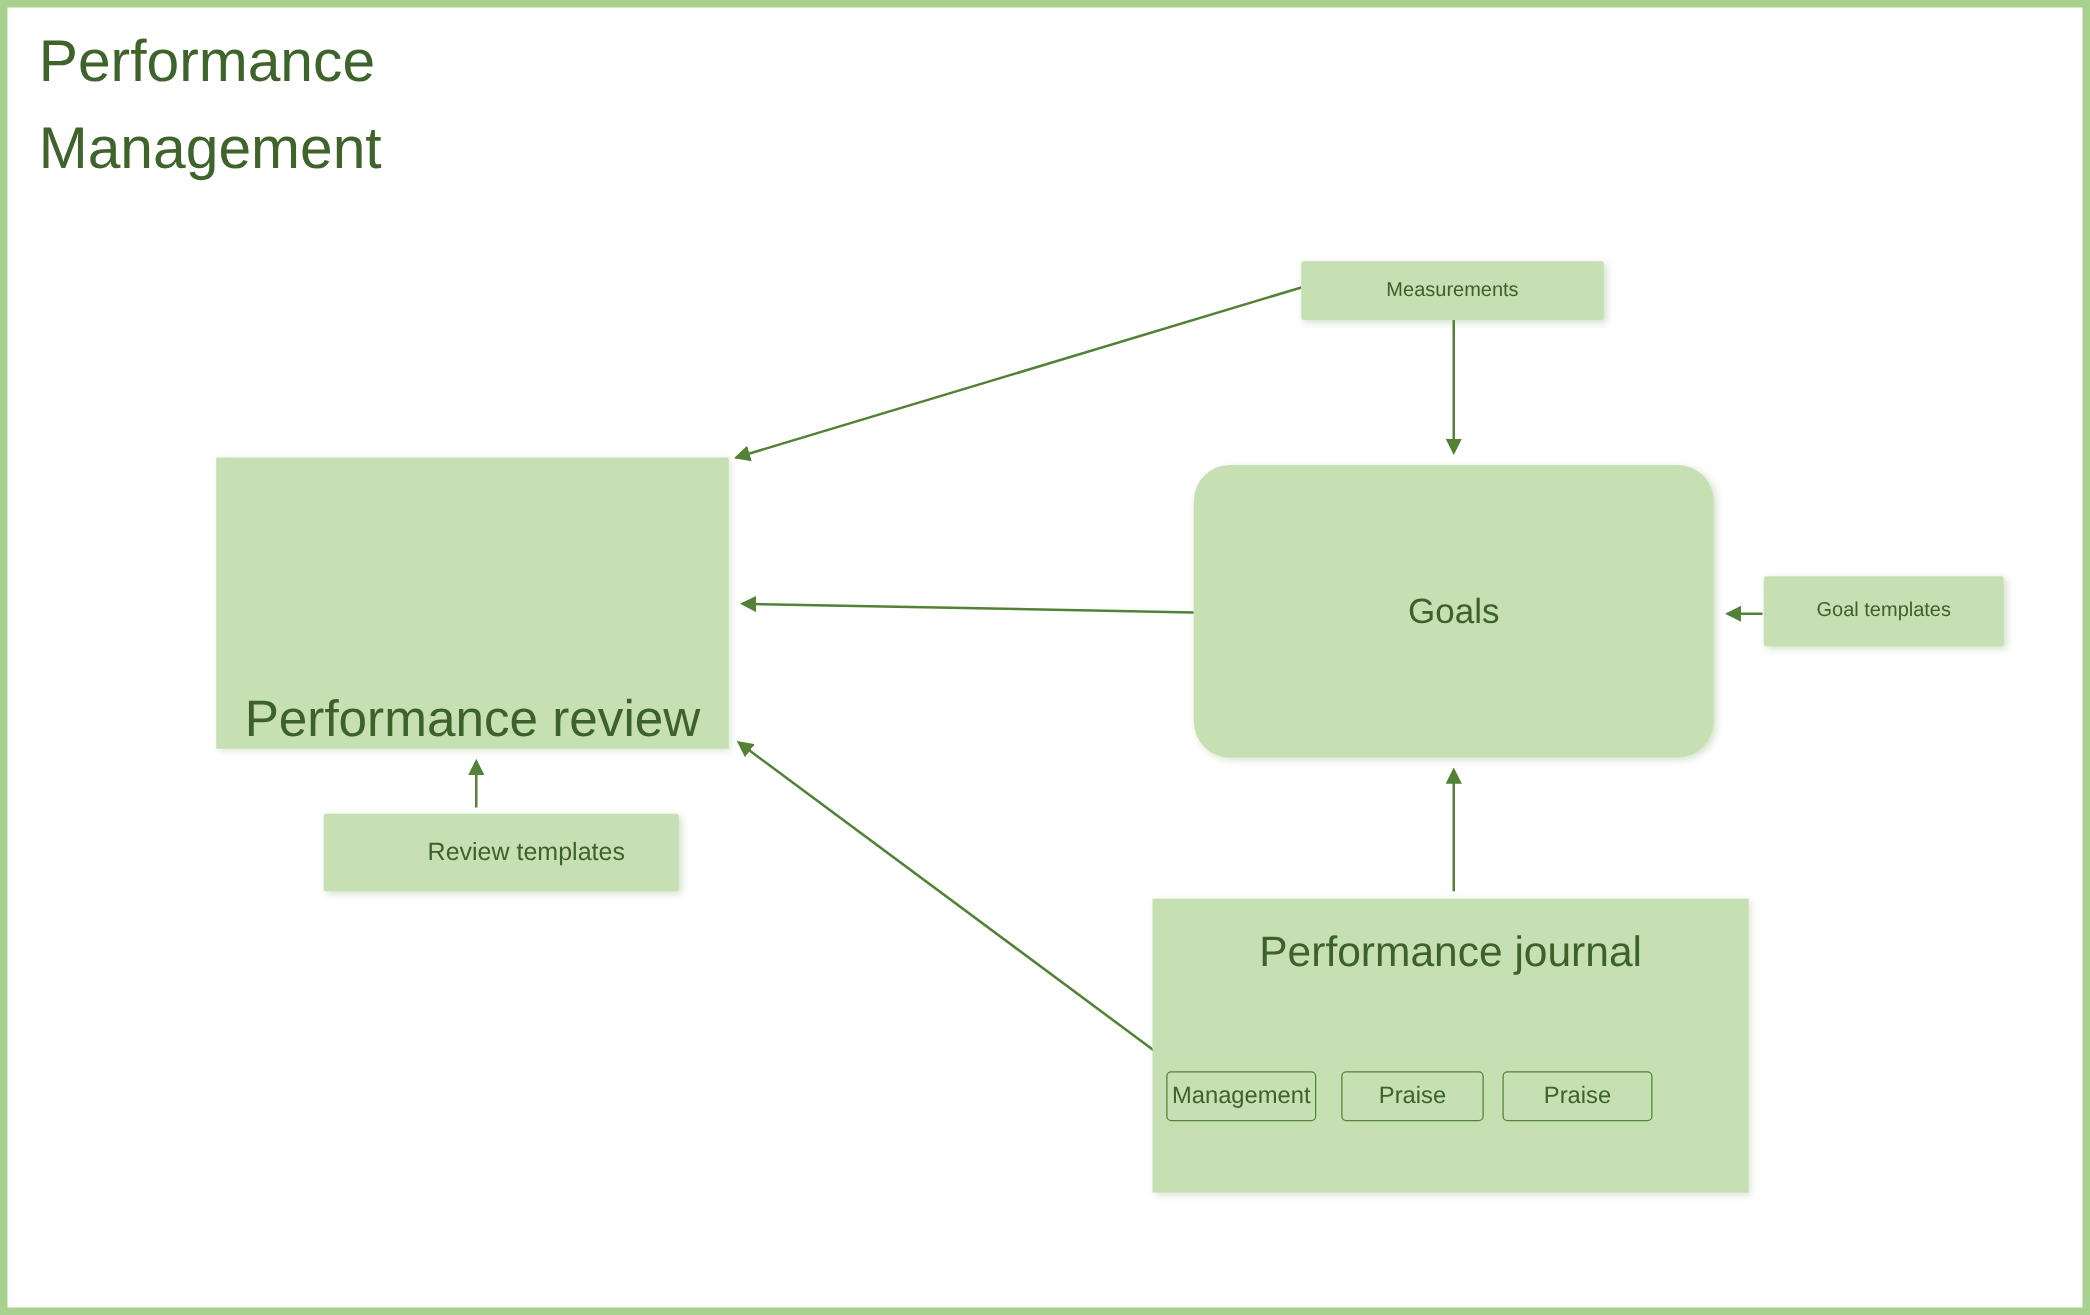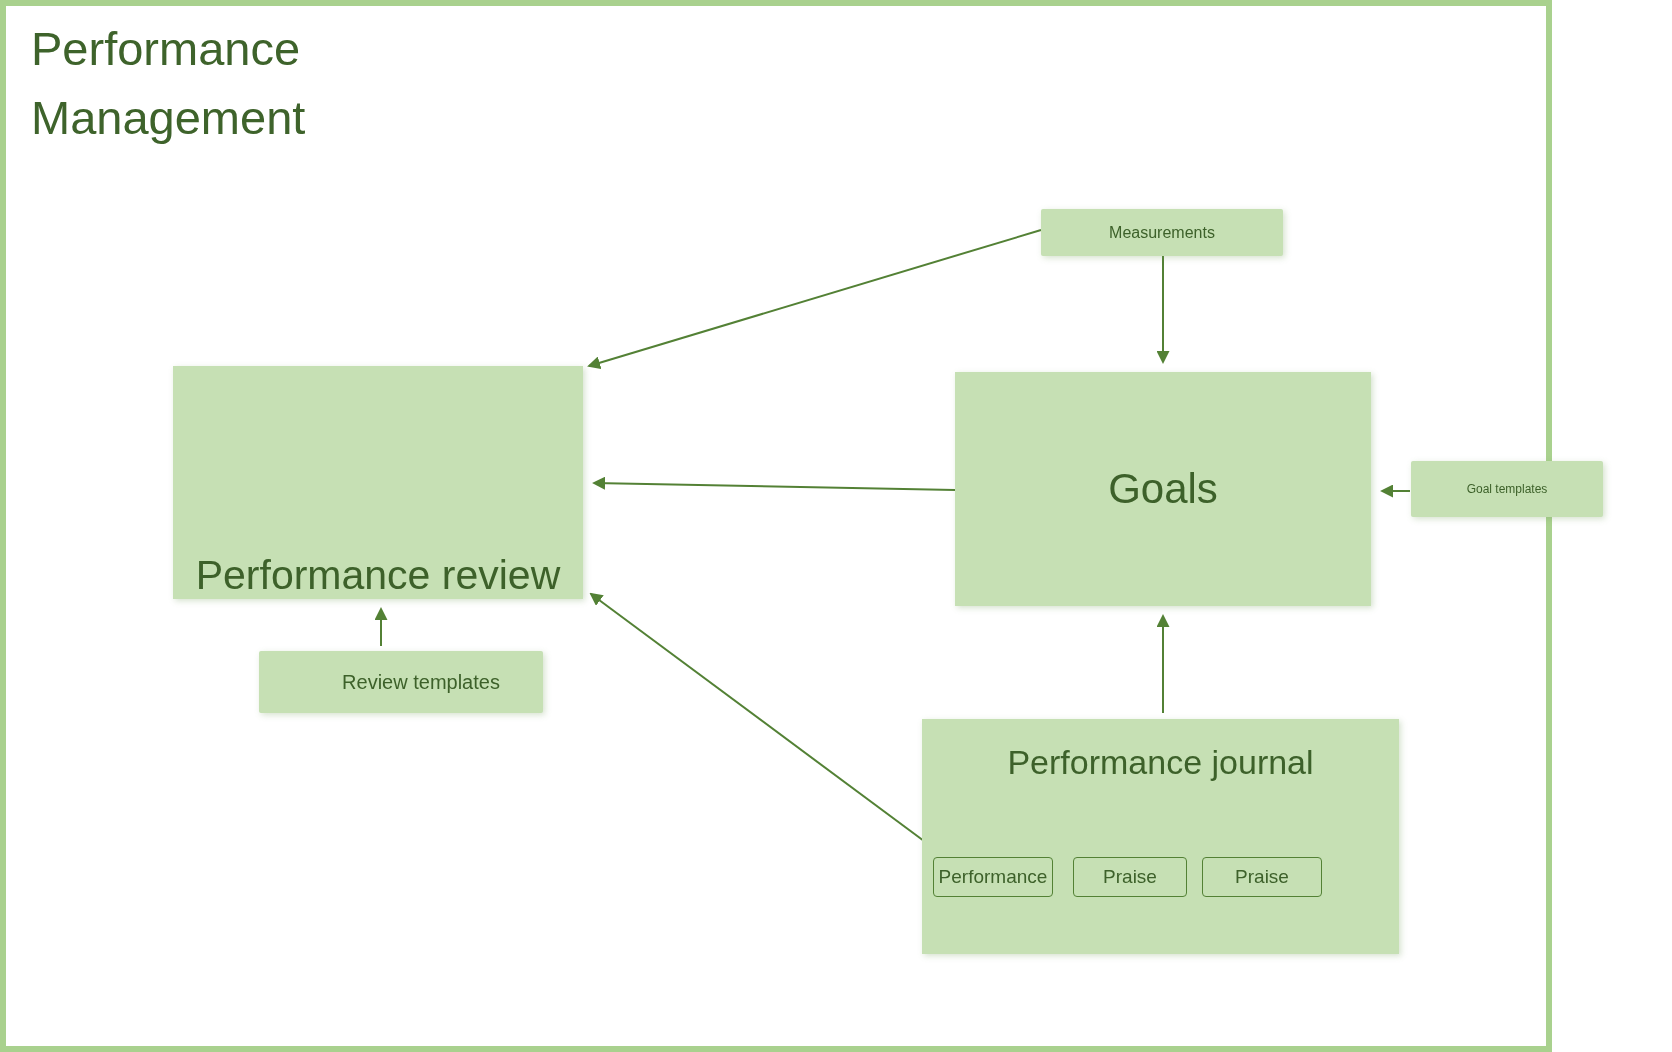--- a/index.html
+++ b/index.html
@@ -5,21 +5,21 @@
   html, body { margin: 0; padding: 0; }
   body {
     width: 1672px; height: 1052px;
     background: #ffffff;
     font-family: "Liberation Sans", sans-serif;
     position: relative;
     overflow: hidden;
   }
   .canvas {
     position: absolute; inset: 0;
-    width: 1552px; height: 1052px;
+    width: 1672px; height: 1052px;
     box-sizing: border-box;
     border: 6px solid #a9d18e;
     background: #ffffff;
   }
   .slide-title {
     position: absolute;
     left: 25px; top: 8px;
     width: 340px;
     font-size: 47px;
     line-height: 69px;
@@ -43,30 +43,31 @@
     z-index: 2;
     box-shadow: 2px 2px 6px rgba(120, 160, 95, 0.30);
   }
   .node-performance-review {
     left: 167px; top: 360px; width: 410px; height: 233px;
     font-size: 41px;
     align-items: flex-end;
   }
   .node-goals {
     left: 949px; top: 366px; width: 416px; height: 234px;
-    font-size: 42px;
+    font-size: 28px;
+    border-radius: 29px;
   }
   .node-measurements {
     left: 1035px; top: 203px; width: 242px; height: 47px;
     font-size: 16px;
     border-radius: 2px;
   }
   .node-goal-templates {
     left: 1405px; top: 455px; width: 192px; height: 56px;
-    font-size: 12px;
+    font-size: 16px;
     border-radius: 2px;
     text-align: center;
   }
   .node-review-templates {
     left: 253px; top: 645px; width: 244px; height: 62px;
     font-size: 20px;
     border-radius: 2px;
     padding-left: 40px;
   }
   .node-performance-journal {
@@ -142,19 +143,19 @@
     <span>Goal templates</span>
   </div>
 
   <div class="node node-review-templates">
     <span>Review templates</span>
   </div>
 
   <div class="node node-performance-journal">
     <div class="journal-title">Performance journal</div>
     <div class="journal-tags">
-      <div class="tag-btn tag-activities">Performance</div>
+      <div class="tag-btn tag-activities">Management</div>
       <div class="tag-btn tag-events">Praise</div>
       <div class="tag-btn tag-praise">Praise</div>
     </div>
   </div>
 
 </div>
 
 </body></html>

